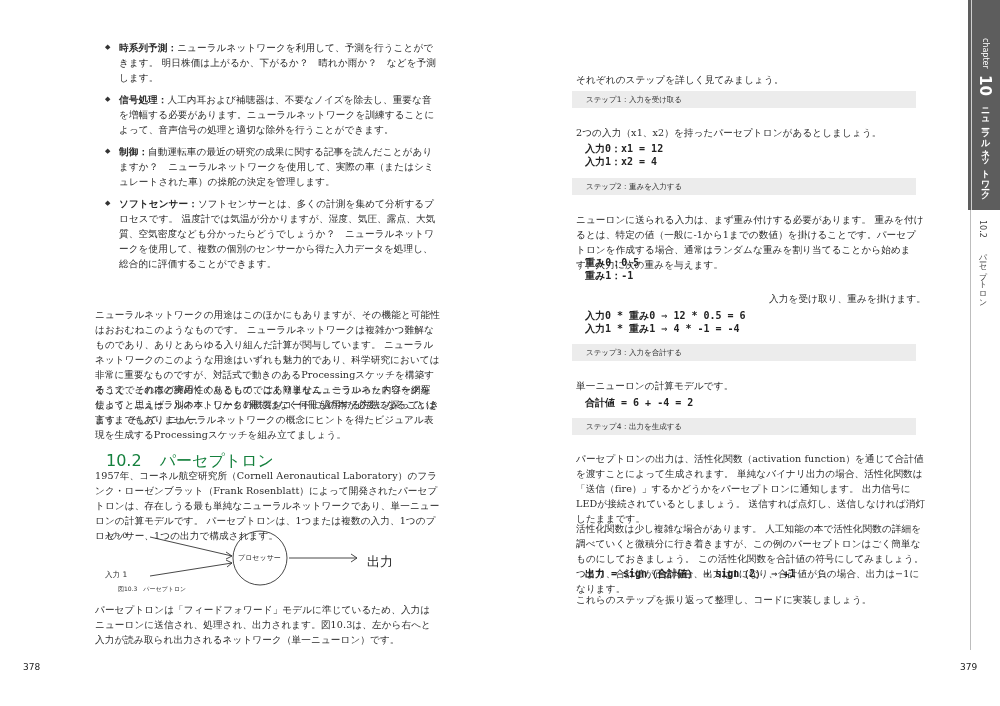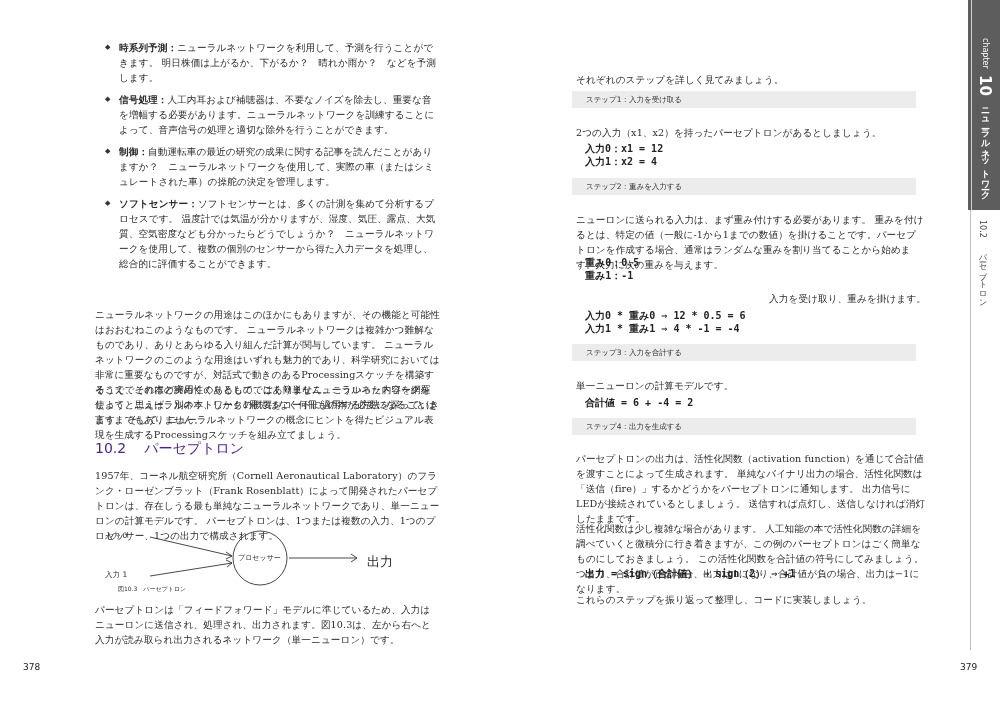--- a/index.html
+++ b/index.html
@@ -12,21 +12,21 @@
   .page-left { left: 0; width: 500px; }
   .page-right { left: 500px; width: 500px; }
   .txt { font-size: 9.6px; line-height: 15px; letter-spacing: 0.1px; }
 
   
   .bullets { position: absolute; left: 105px; top: 40px; width: 332px; margin: 0; padding: 0; list-style: none; }
   .bullets li { position: relative; padding-left: 14px; margin-bottom: 7px; }
   .bullets li::before { content: "\25C6"; position: absolute; left: 0; top: 0; font-size: 7px; color: #333; }
   .bullets .term { font-family: "DejaVu Sans", sans-serif; font-weight: bold; }
   .para { position: absolute; left: 95px; width: 345px; margin: 0; }
-  .sec-heading { position: absolute; left: 95px; top: 440px; font-family: "DejaVu Sans", sans-serif; font-size: 14px; font-weight: normal; margin: 0; color: #4c1d95; }
+  .sec-heading { position: absolute; left: 95px; top: 440px; font-family: "DejaVu Sans", sans-serif; font-size: 16px; font-weight: normal; margin: 11px; color: #15803d; }
   .sec-heading .num { margin-right: 18px; }
   .figure { position: absolute; left: 95px; top: 525px; width: 330px; height: 80px; }
   .fig-caption { position: absolute; left: 118px; top: 585px; font-family: "DejaVu Sans", sans-serif; font-size: 6px; color: #333; }
   .page-num { position: absolute; top: 662px; font-family: "DejaVu Sans", sans-serif; font-size: 9px; color: #222; }
 
   
   .rpara { position: absolute; left: 572px; width: 350px; margin: 4px; }
   .step-box { position: absolute; left: 572px; width: 330px; height: 17px; background: #ececec; font-family: "DejaVu Sans", sans-serif; font-size: 7.5px; line-height: 17px; padding-left: 14px; color: #333; }
   .code { position: absolute; left: 585px; font-family: "DejaVu Sans Mono", monospace; font-weight: bold; font-size: 10px; line-height: 13px; color: #222; white-space: pre; margin: 0; }
 

